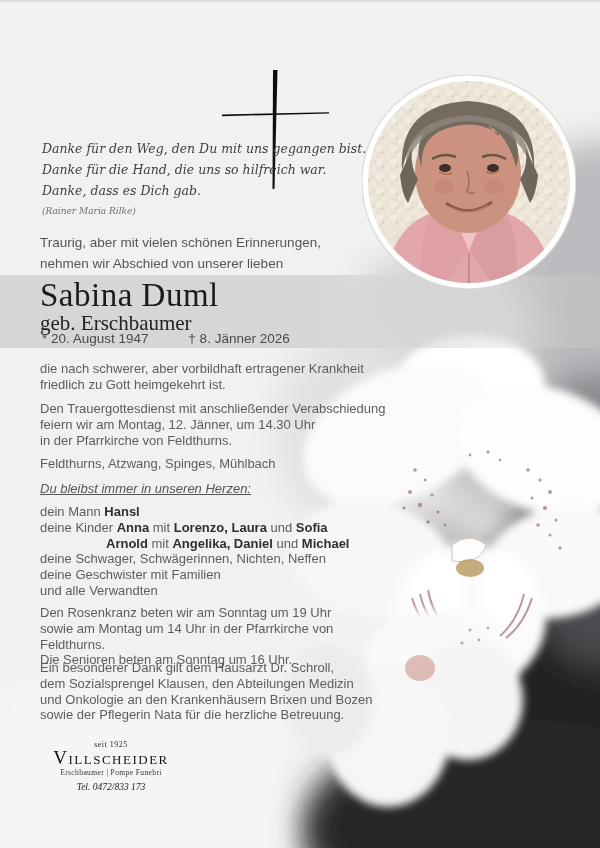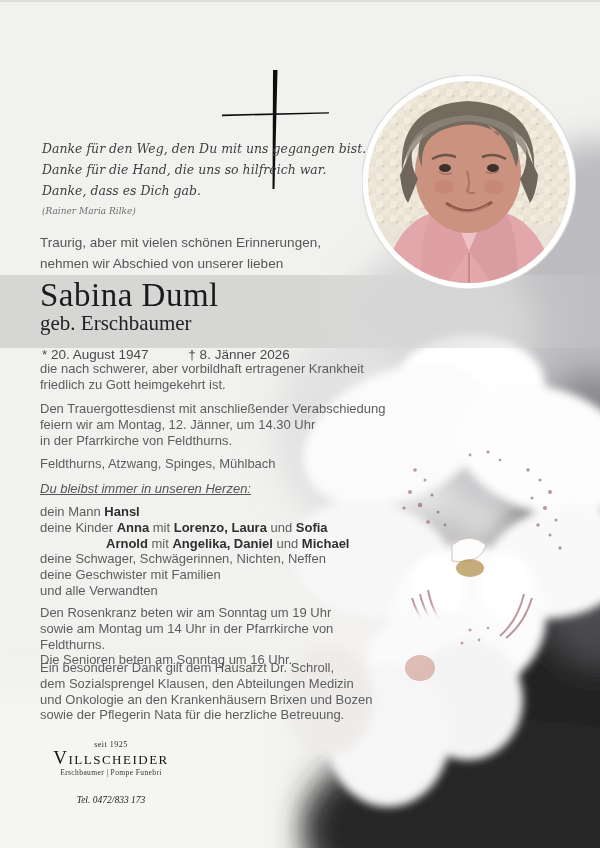--- a/index.html
+++ b/index.html
@@ -47,21 +47,21 @@
   .maiden{
     position:absolute;left:40px;top:311px;z-index:3;
     font-family:"Liberation Serif", serif;
     font-size:21px;color:#222;
   }
   .dates{
     position:absolute;left:42px;top:331px;z-index:3;
     font-size:13.5px;color:#4a4a4a;
   }
   .dates span{display:inline-block;}
-  .dates .death{margin-left:36px;margin-top:16px;}
+  .dates .death{margin-left:36px;}
 
   
   .para{
     position:absolute;left:40px;z-index:3;width:350px;
     font-size:13px;line-height:15.8px;color:#5d5d5d;white-space:pre-line;
   }
   .p-illness{top:361px;}
   .p-service{top:401px;}
   .p-places{top:456px;}
   .herzen{
@@ -81,21 +81,21 @@
   .logo{
     position:absolute;left:30px;top:740px;width:162px;z-index:3;
     text-align:center;color:#1d1d1d;
   }
   .logo .since{font-family:"Liberation Serif", serif;font-size:8px;letter-spacing:.5px;color:#2a2a2a;}
   .logo .fh-name{
     font-family:"Liberation Serif", serif;font-variant:small-caps;
     font-size:19px;line-height:18px;letter-spacing:1.5px;color:#151515;
   }
   .logo .sub{font-family:"Liberation Serif", serif;font-size:7.5px;letter-spacing:.4px;color:#333;margin-top:1px;}
-  .logo .tel{font-family:"Liberation Serif", serif;font-style:italic;font-size:9.5px;color:#222;margin-top:18px;}
+  .logo .tel{font-family:"Liberation Serif", serif;font-style:italic;font-size:9.5px;color:#222;margin-top:5px;}
 
   
   .portrait{position:absolute;left:362px;top:75px;z-index:2;}
 </style>
 </head>
 <body>
 
 <div class="page">
 
   <svg class="backdrop" width="600" height="848" viewBox="0 0 600 848">

